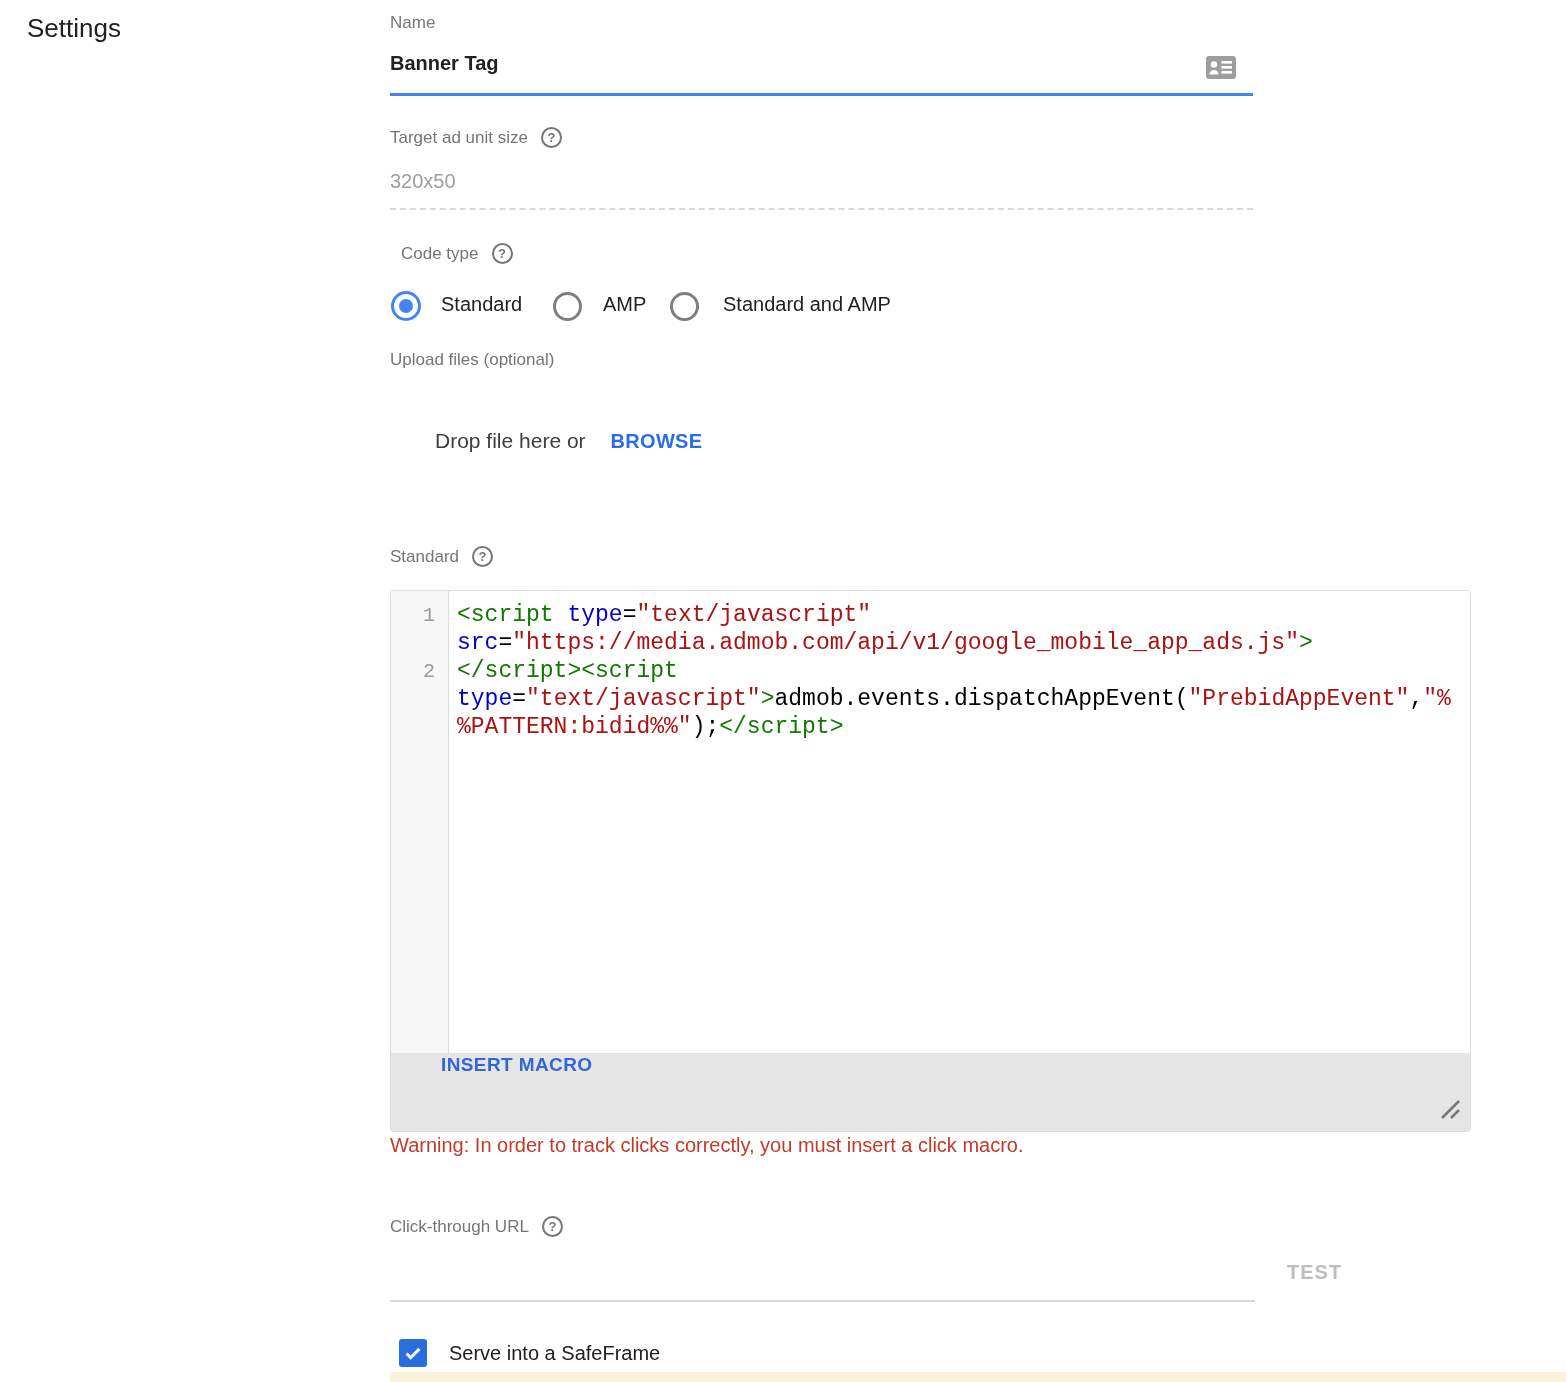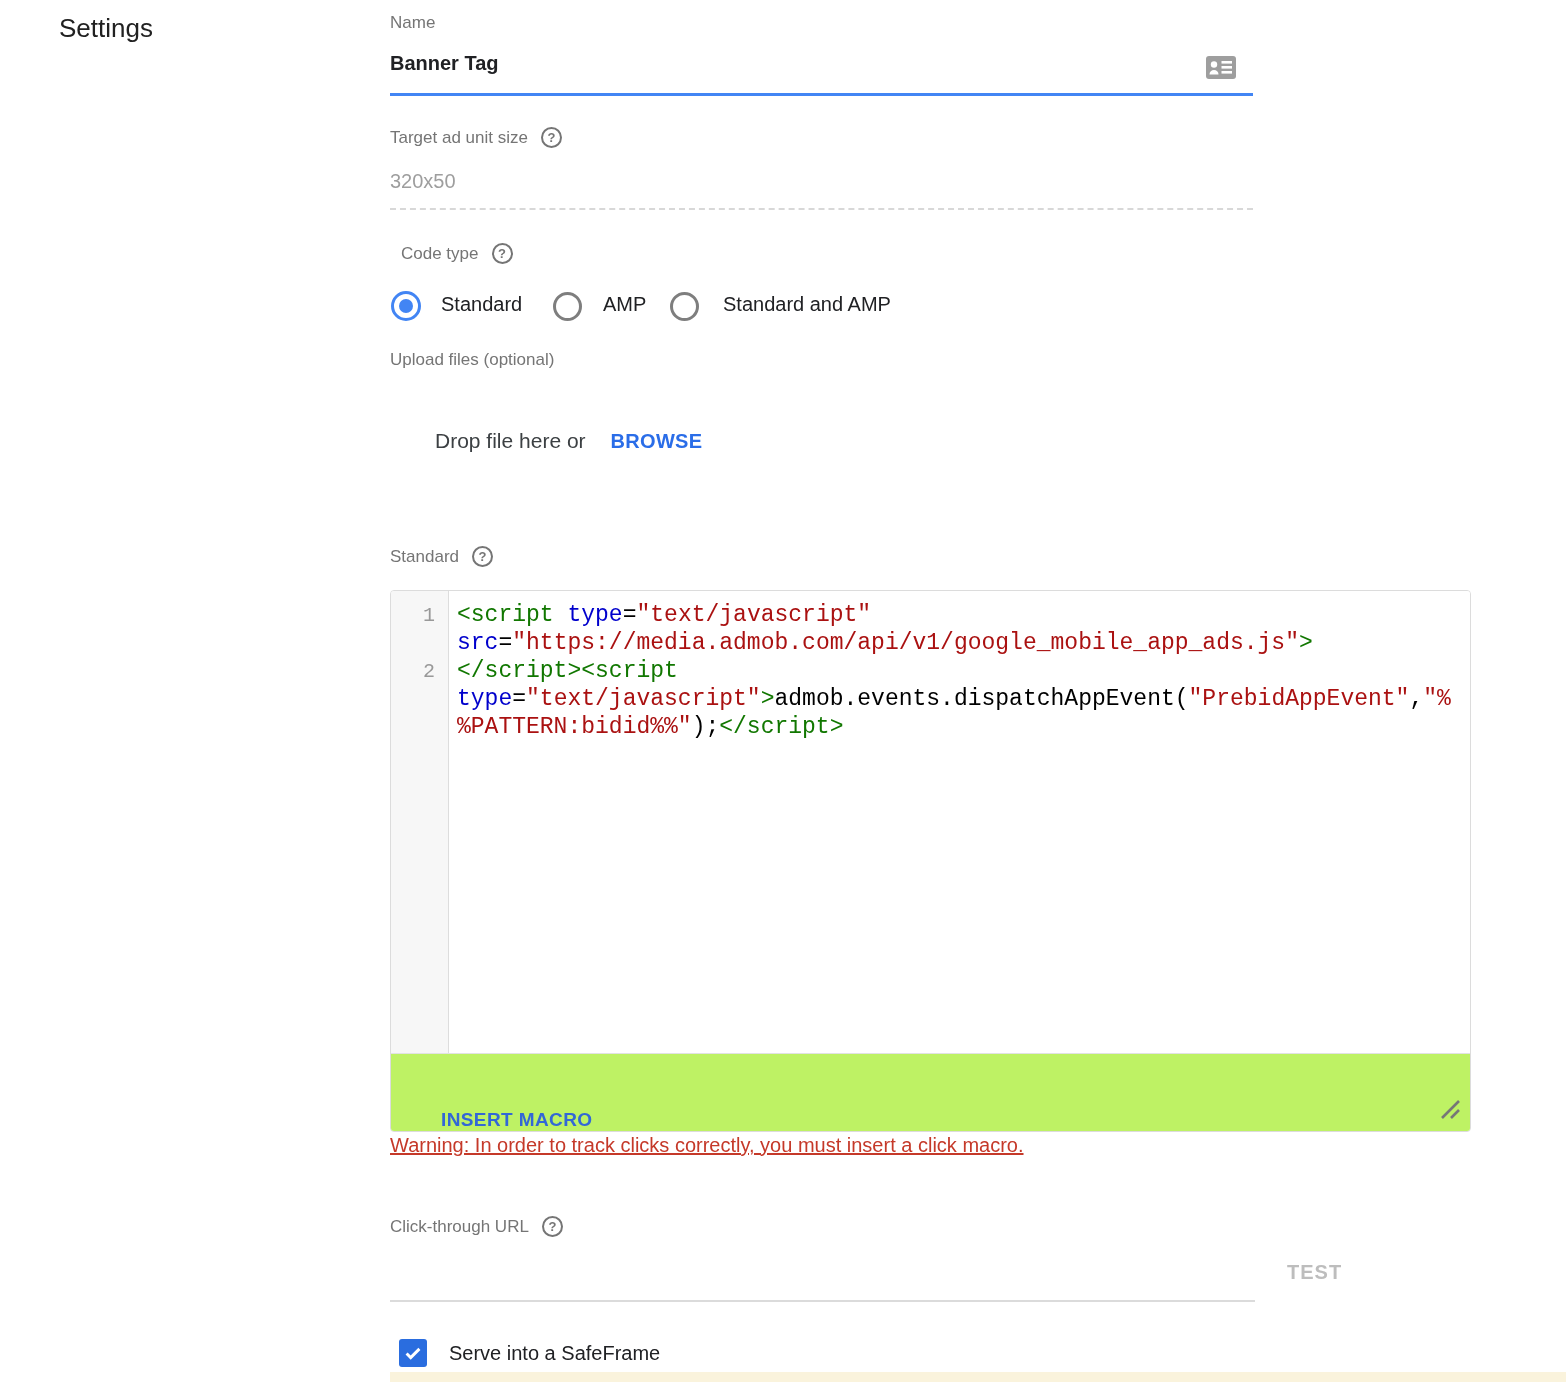--- a/index.html
+++ b/index.html
@@ -1,20 +1,20 @@
 <!DOCTYPE html>
 <html><head>
 <meta charset="utf-8">
 <style>
   html,body{margin:0;padding:0;background:#fff;}
   #page{position:relative;width:1566px;height:1382px;background:#ffffff;
         font-family:"Liberation Sans",sans-serif;overflow:hidden;color:#202124;}
   .abs{position:absolute;}
 
-  .page-title{font-size:26px;color:#212121;margin-left:32px;}
+  .page-title{font-size:26px;color:#212121;}
   .label{font-size:17px;color:#757575;}
   .label-row{display:flex;align-items:center;gap:13px;}
   .help{display:inline-flex;width:21px;height:21px;border:2px solid #757575;border-radius:50%;
         align-items:center;justify-content:center;font-size:13px;font-weight:bold;color:#757575;
         box-sizing:border-box;flex:0 0 auto;}
   .value{font-size:20px;color:#202124;}
   .value.muted{color:#9E9E9E;}
 
   .blue-underline{height:3px;background:#4285F4;}
   .dashed-underline{border-top:2px dashed #D8D8D8;height:0;}
@@ -37,22 +37,22 @@
        background:linear-gradient(to right,#F7F7F7 0,#F7F7F7 57px,#DDDDDD 57px,#DDDDDD 58px,#FFFFFF 58px);}
   .cm-line{display:flex;font-family:"Liberation Mono","DejaVu Sans Mono",monospace;
            font-size:23px;line-height:28px;}
   .cm-num{width:57px;box-sizing:border-box;text-align:right;padding-right:13px;color:#999999;
           font-size:20px;line-height:29px;flex:0 0 auto;}
   .cm-code{width:1000px;padding-left:9px;white-space:pre-wrap;word-wrap:break-word;color:#000;}
   .tk-tag{color:#117700;}
   .tk-attr{color:#0000CC;}
   .tk-str{color:#AA1111;}
   .tk-plain{color:#000000;}
-  .editor-footer{position:relative;height:78px;background:#bef264;border-top:1px solid #E2E2E2;
-                 box-sizing:border-box;display:flex;align-items:flex-end;}
+  .editor-footer{position:relative;height:78px;background:#e5e5e5;border-top:1px solid #E2E2E2;
+                 box-sizing:border-box;display:flex;align-items:flex-start;}
   .insert-macro{margin-left:50px;color:#3367D6;font-weight:bold;font-size:19px;letter-spacing:0.4px;cursor:pointer;}
   .resize-handle{position:absolute;right:8px;bottom:6px;}
 
   .warning{font-size:20px;color:#C53929;}
 
   .test-btn{font-size:20px;font-weight:bold;color:#BDBDBD;letter-spacing:1px;}
 
   .safeframe-row{display:flex;align-items:center;}
   .checkbox{width:28px;height:28px;border-radius:3px;background:#2A6DDF;display:flex;
             align-items:center;justify-content:center;flex:0 0 auto;}
@@ -128,21 +128,21 @@
     <div class="editor-footer">
       <span class="insert-macro">INSERT MACRO</span>
       <span class="resize-handle">
         <svg width="24" height="24" viewBox="0 0 24 24">
           <path d="M4 21 L21 4 M13 21 L21 13" stroke="#777777" stroke-width="2.6" fill="none"></path>
         </svg>
       </span>
     </div>
   </div>
 
-  <div class="abs warning" style="left:390px;top:1134px;text-decoration:underline;">Warning: In order to track clicks correctly, you must insert a click macro.</div>
+  <div class="abs warning" style="left:390px;top:1134px;">Warning: In order to track clicks correctly, you must insert a click macro.</div>
 
   <div class="abs label-row" style="left:390px;top:1216px;">
     <span class="label">Click-through URL</span>
     <span class="help">?</span>
   </div>
   <div class="abs" style="left:390px;top:1255px;width:865px;height:45px;"></div>
   <div class="abs test-btn" style="left:1287px;top:1261px;">TEST</div>
   <div class="abs gray-underline" style="left:390px;top:1300px;width:865px;"></div>
 
   <div class="abs safeframe-row" style="left:390px;top:1339px;padding-left:9px;">

